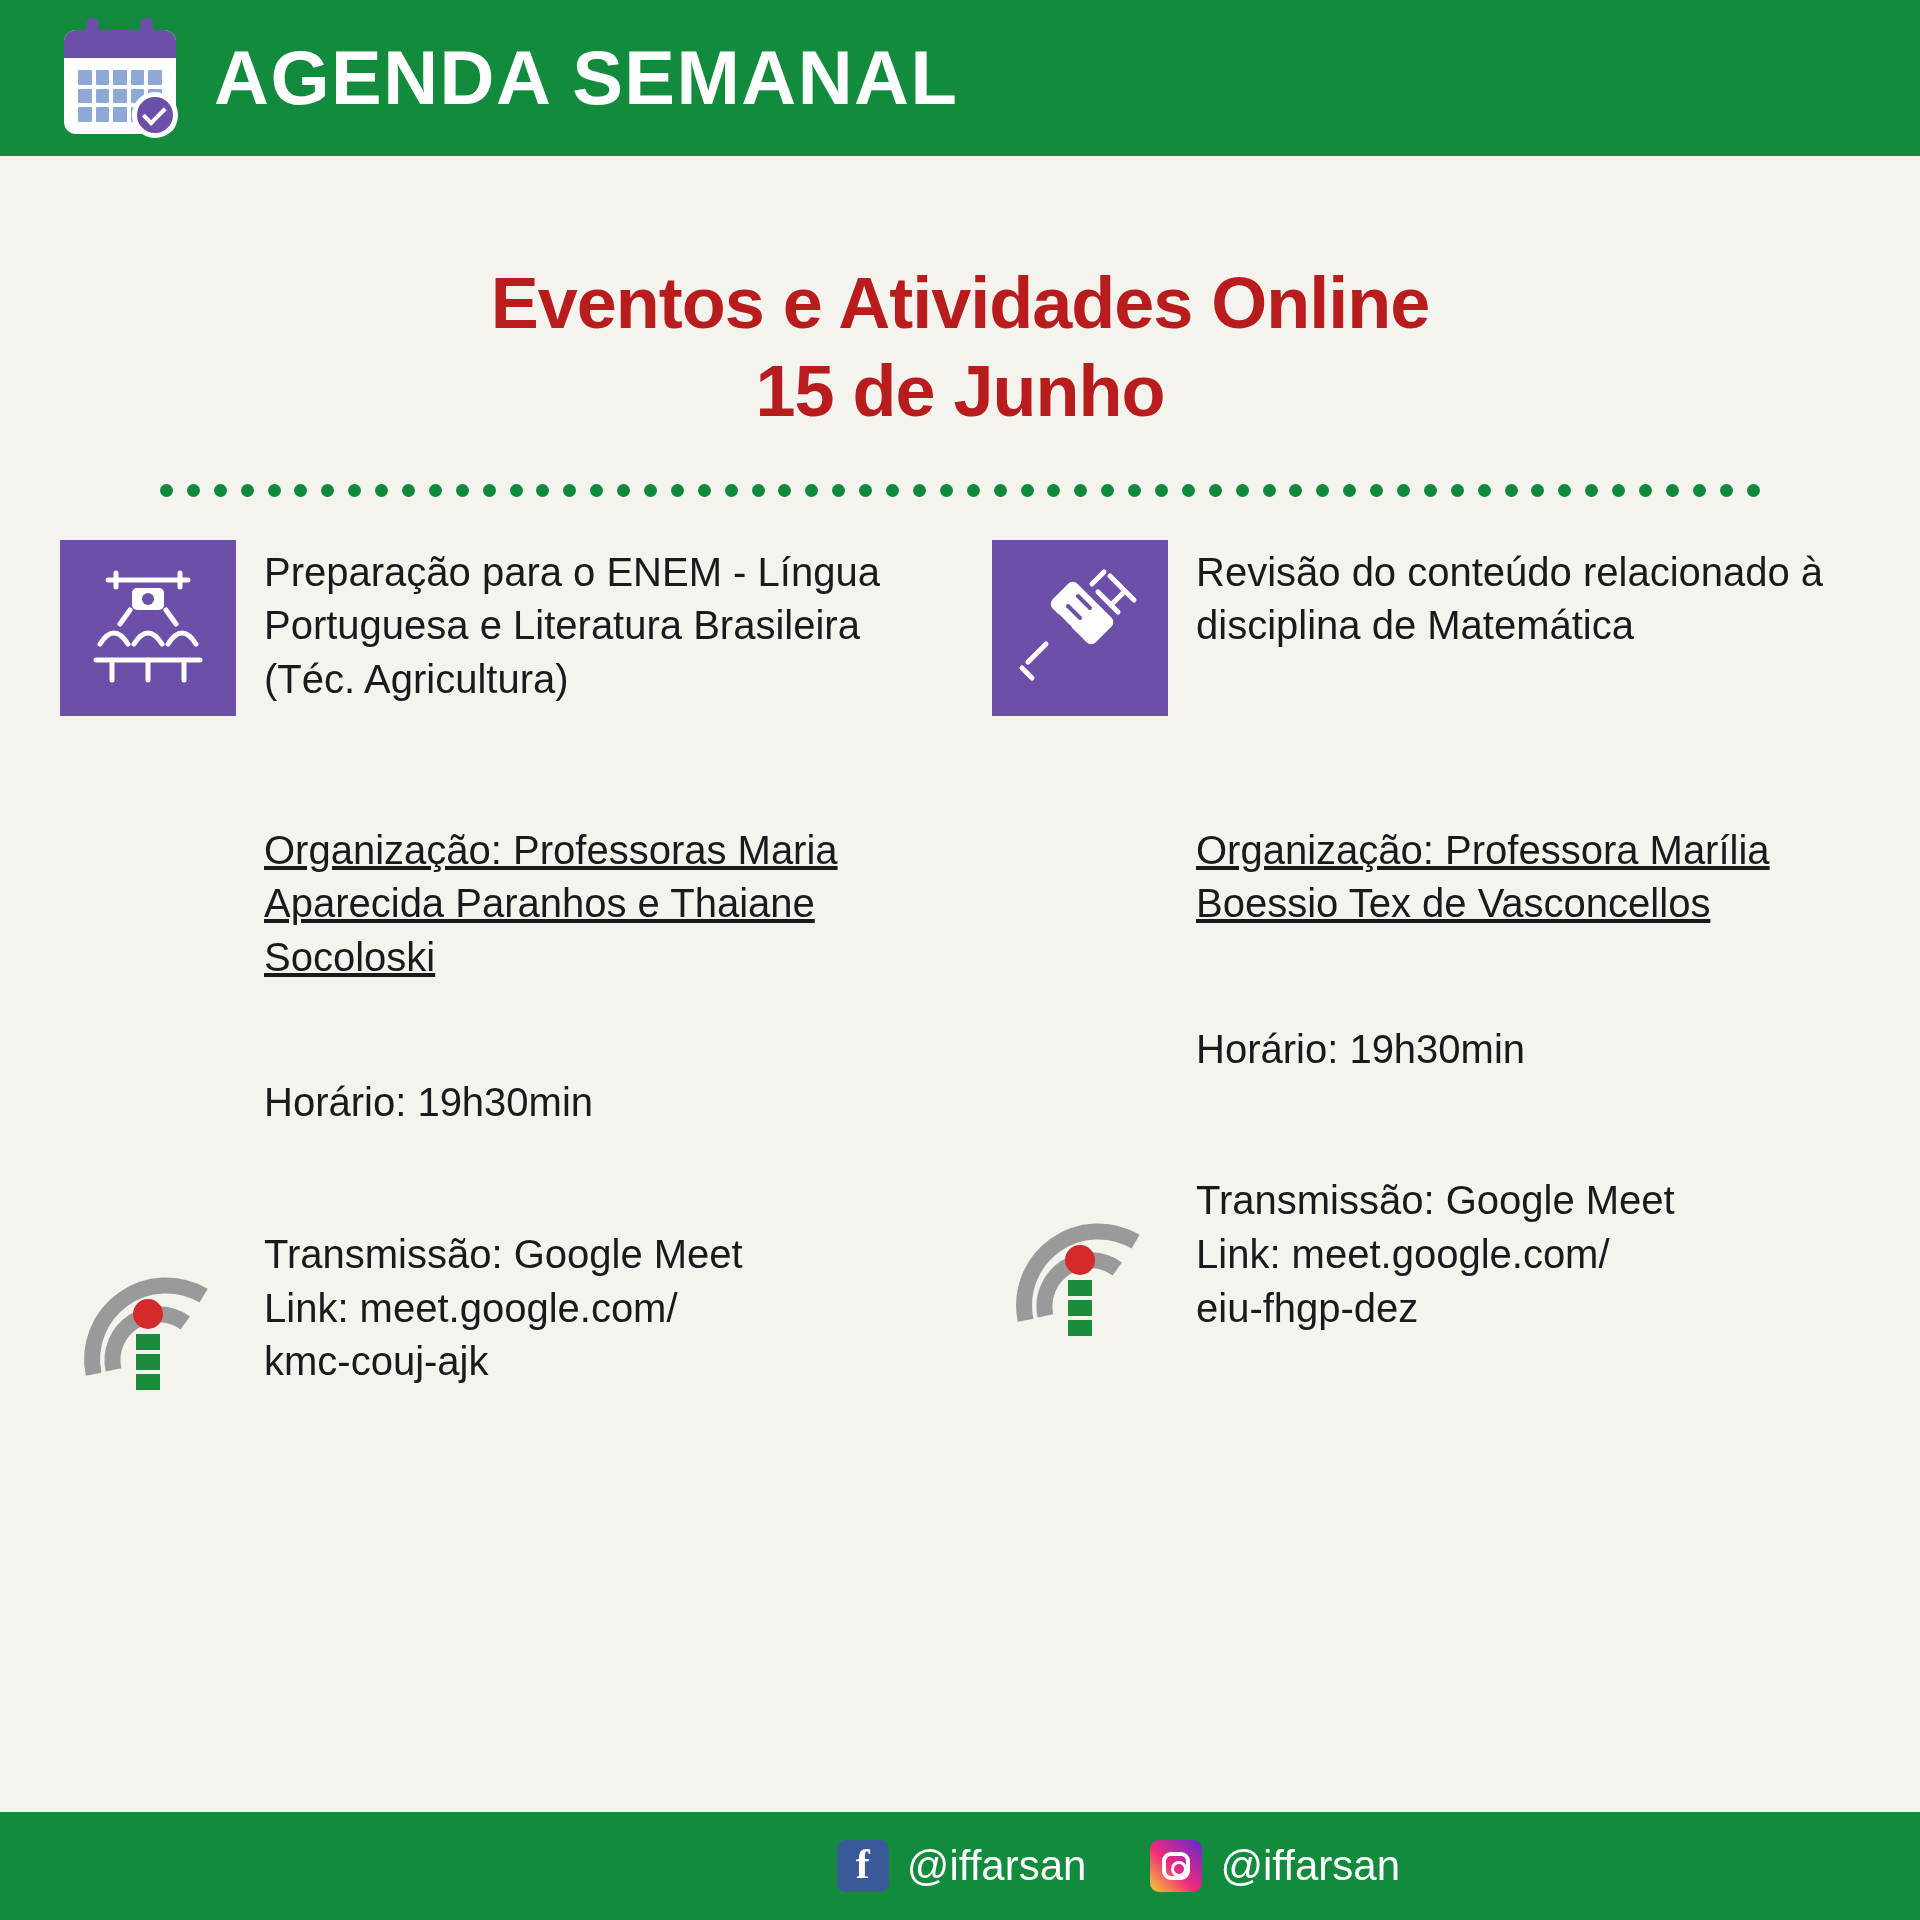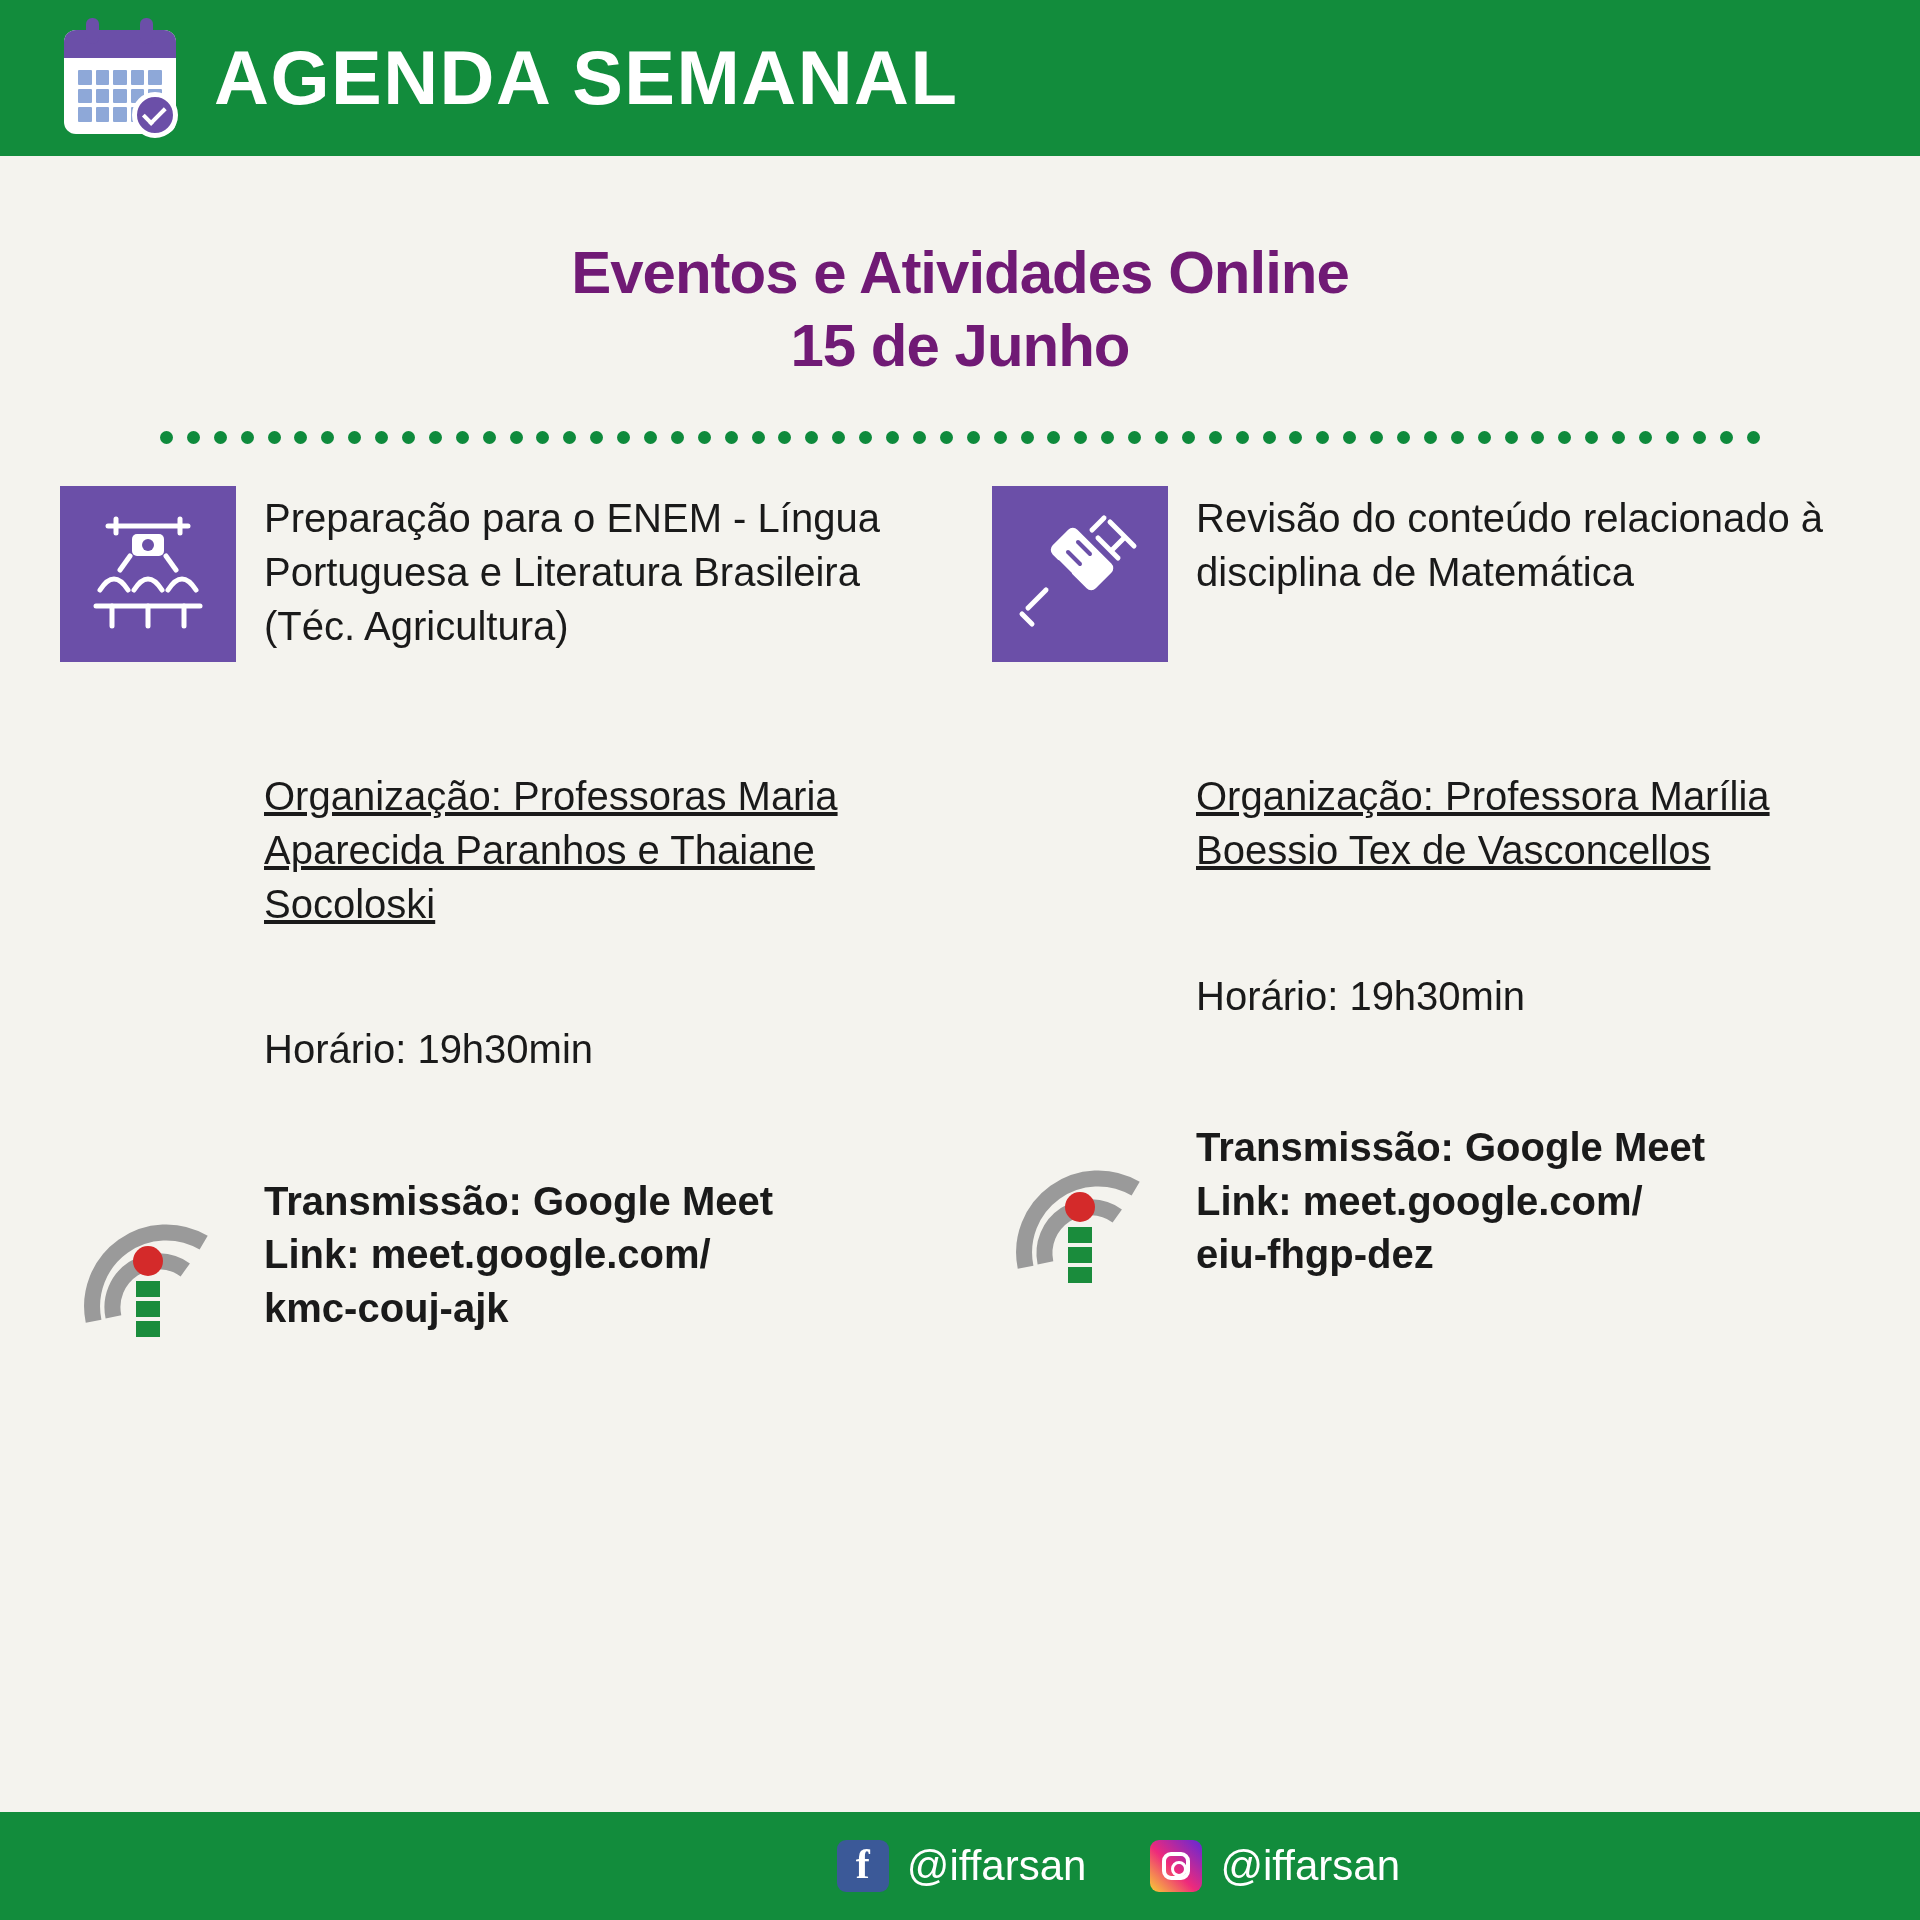--- a/index.html
+++ b/index.html
@@ -121,25 +121,26 @@
   .content {
     flex: 1 1 auto;
     position: relative;
     padding: 0 56px;
   }
   .title-block {
     text-align: center;
     padding-top: 80px;
   }
   .title-block h1 {
-    color: #701a75;
-    font-size: 60px;
+    color: #b91c1c;
+    font-size: 72px;
     font-weight: bold;
     line-height: 1.22;
     letter-spacing: -1px;
+    margin-top: 24px;
   }
   .dots {
     margin: 48px auto 0;
     width: 1600px;
     height: 14px;
     display: flex;
     justify-content: space-between;
     align-items: center;
   }
   .dots i {
@@ -184,21 +185,20 @@
     margin-left: 204px;
   }
   .org { margin-top: 108px; text-decoration: underline; }
   .hora { margin-top: 92px; }
 
   .trans-row {
     display: flex;
     gap: 28px;
     align-items: flex-start;
     margin-top: 92px;
-    font-weight: bold;
   }
   .bcast-icon {
     width: 176px; height: 176px;
     flex: 0 0 auto;
     position: relative;
   }
   .bcast-icon svg { width: 100%; height: 100%; }
   .trans-text {
     font-size: 40px;
     color: #1a1a1a;

